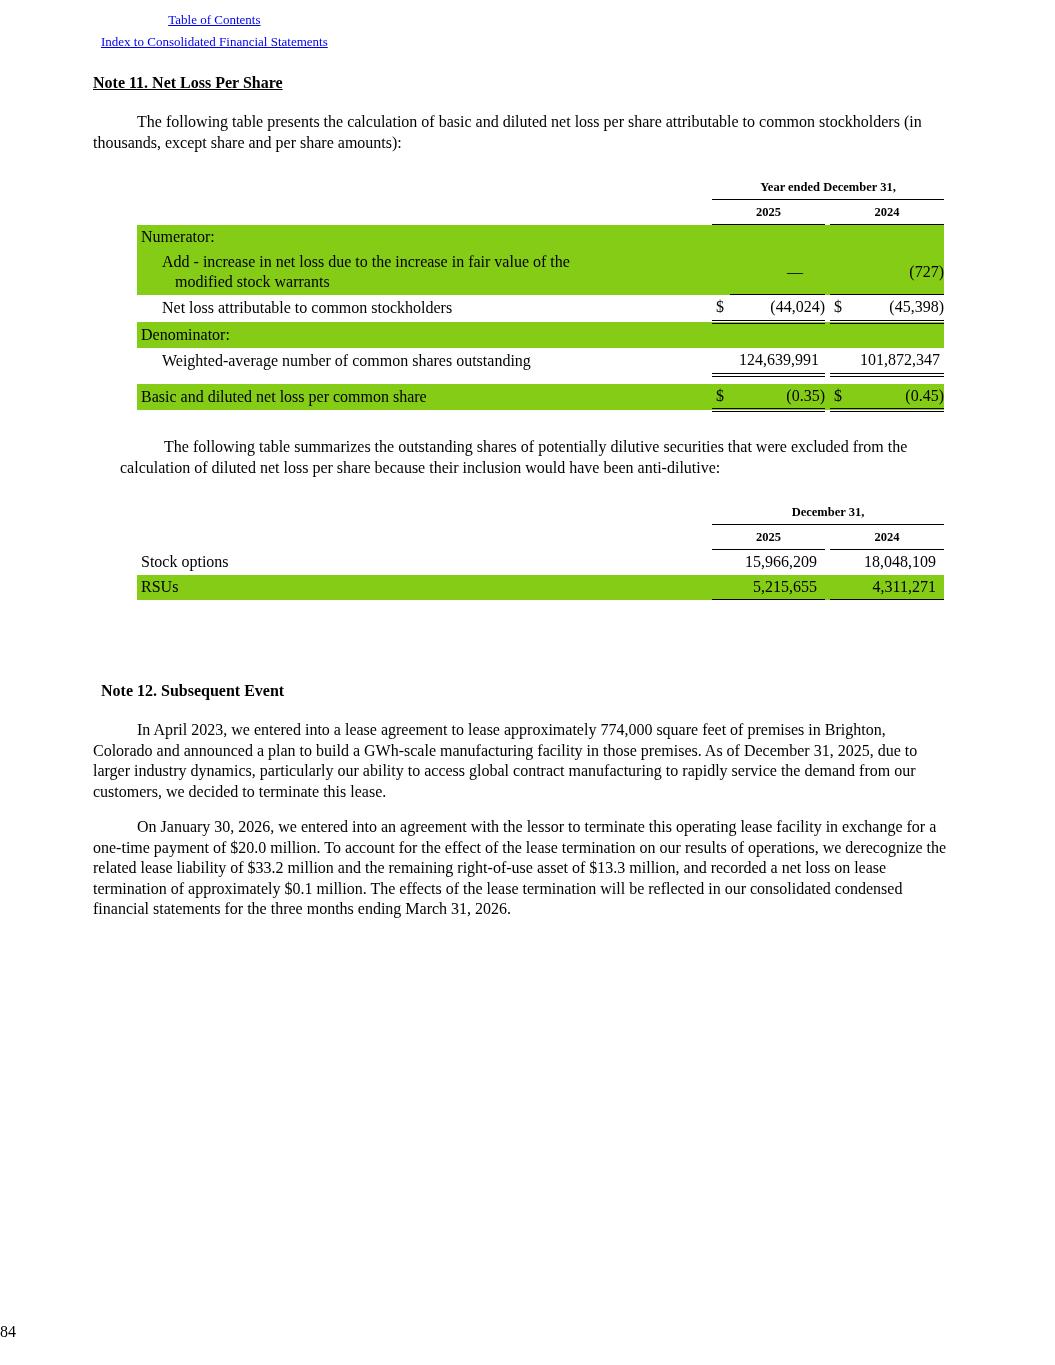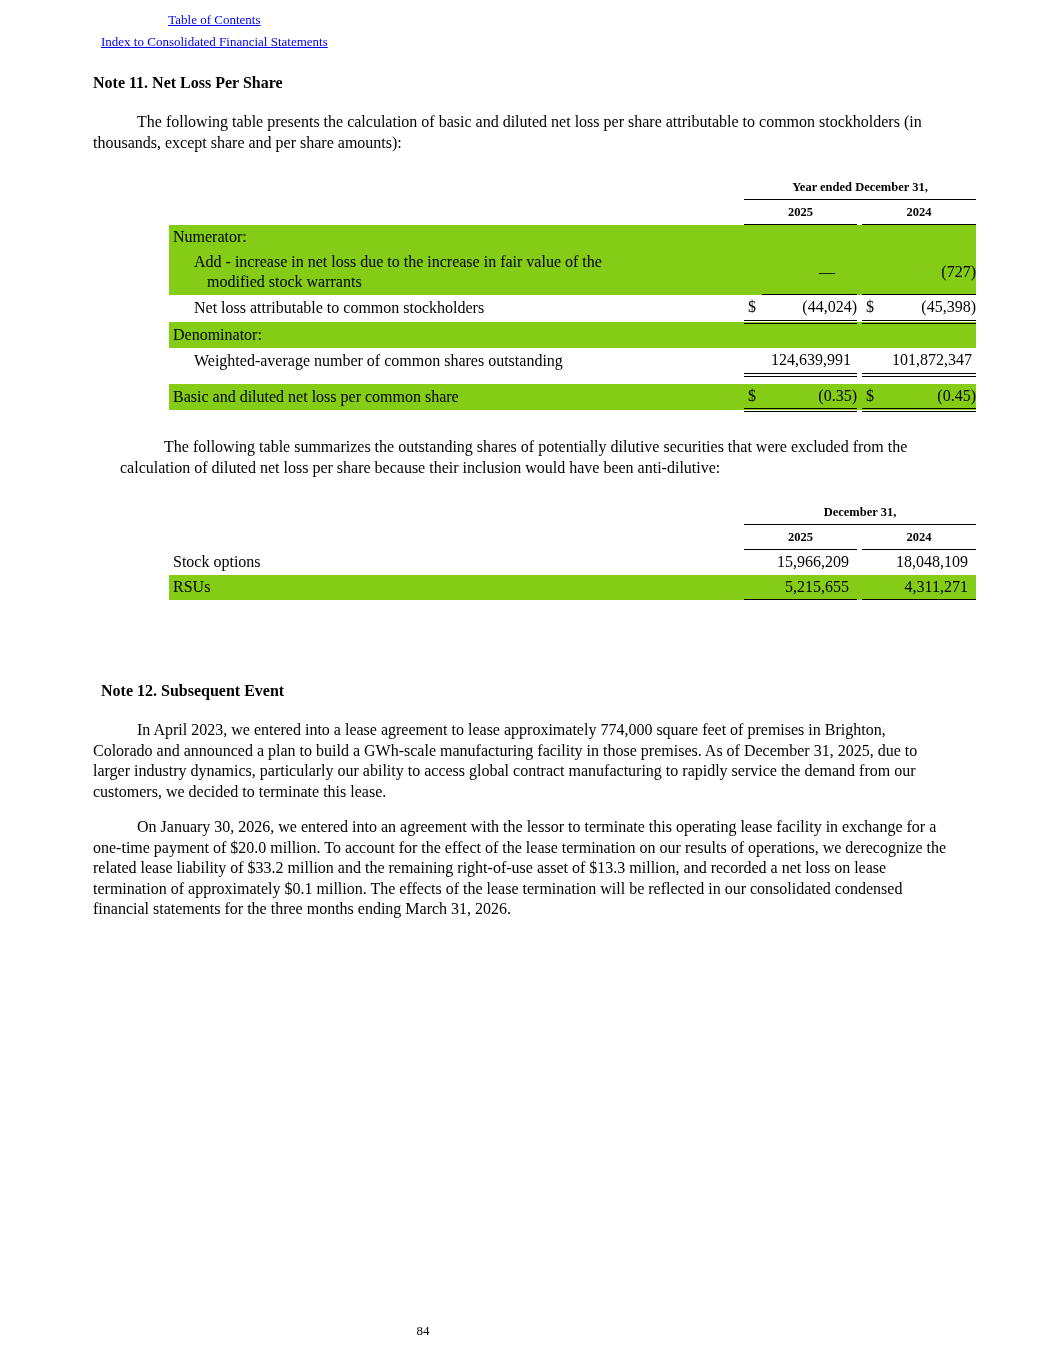--- a/index.html
+++ b/index.html
@@ -5,42 +5,42 @@
   html, body { margin: 0; padding: 0; background: #ffffff; }
   body {
     width: 1055px; height: 1365px; position: relative;
     font-family: "Liberation Serif", serif; color: #000;
     font-size: 16px;
   }
   .toplinks { position: absolute; left: 101px; top: 9px; font-size: 13px; line-height: 22px; }
   .toplinks a { color: #0000ee; text-decoration: underline; display: block; cursor: pointer; text-align: center; }
   .note-title { position: absolute; font-weight: bold; font-size: 16px; }
   .para { position: absolute; left: 93px; width: 855px; font-size: 16px; line-height: 20.5px; text-indent: 44px; }
-  table.fin { position: absolute; left: 137px; width: 807px; border-collapse: collapse; font-size: 16px; margin-left: 32px; }
+  table.fin { position: absolute; left: 137px; width: 807px; border-collapse: collapse; font-size: 16px; }
   table.fin td { padding: 0; height: 24.5px; vertical-align: middle; }
   .shade td.sh { background: #84cc16; }
   .hdr { font-size: 12.5px; font-weight: bold; text-align: center; }
   .lbl { padding-left: 4px !important; }
   .ind { padding-left: 25px !important; }
   .num { text-align: right; }
   .dol { text-align: left; padding-left: 4px !important; }
   .gap { width: 5px; }
   .bb { border-bottom: 1.5px solid #000; }
   .dbb { border-bottom: 4px double #000; }
-  .page-num { position: absolute; top: 1323px; left: 0; width: 846px; text-align: center; font-size: 13px; }
+  .page-num { position: absolute; top: 1323px; left: 0; width: 846px; font-size: 16px; }
 </style>
 </head>
 <body>
 
 <div class="toplinks">
   <a>Table of Contents</a>
   <a>Index to Consolidated Financial Statements</a>
 </div>
 
-<div class="note-title" style="left:93px; top:74px;">Note 11.  Net Loss Per Share</div>
+<div class="note-title" style="left:93px; top:74px;text-decoration:underline;">Note 11.  Net Loss Per Share</div>
 
 <div class="para" style="top:112px;">The following table presents the calculation of basic and diluted net loss per share attributable to common stockholders (in thousands, except share and per share amounts):</div>
 
 <table class="fin" style="top:175px;">
   <colgroup>
     <col style="width:575px">
       <col style="width:18px">
       <col style="width:95px">
       <col class="gap" style="width:5px">
       <col style="width:18px">

